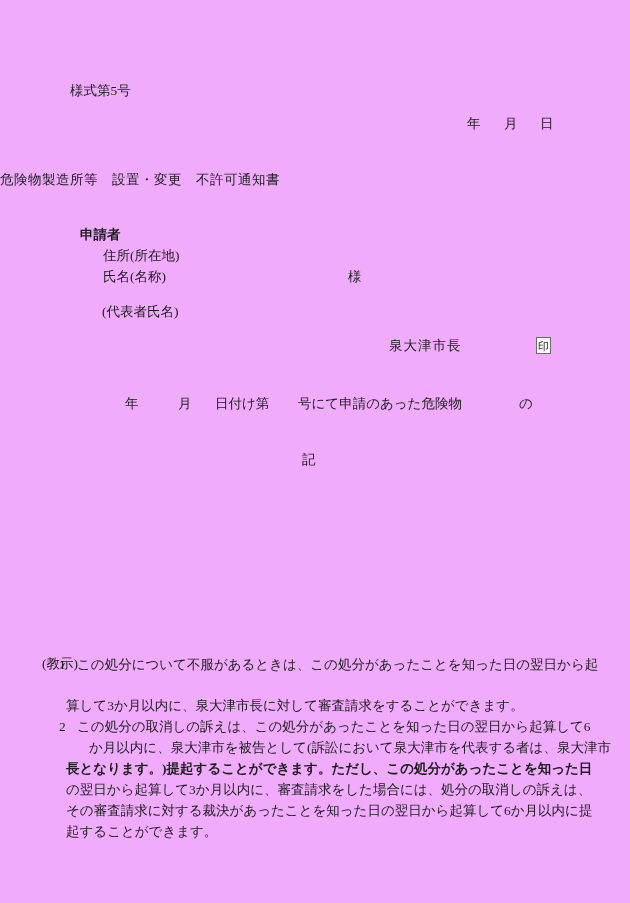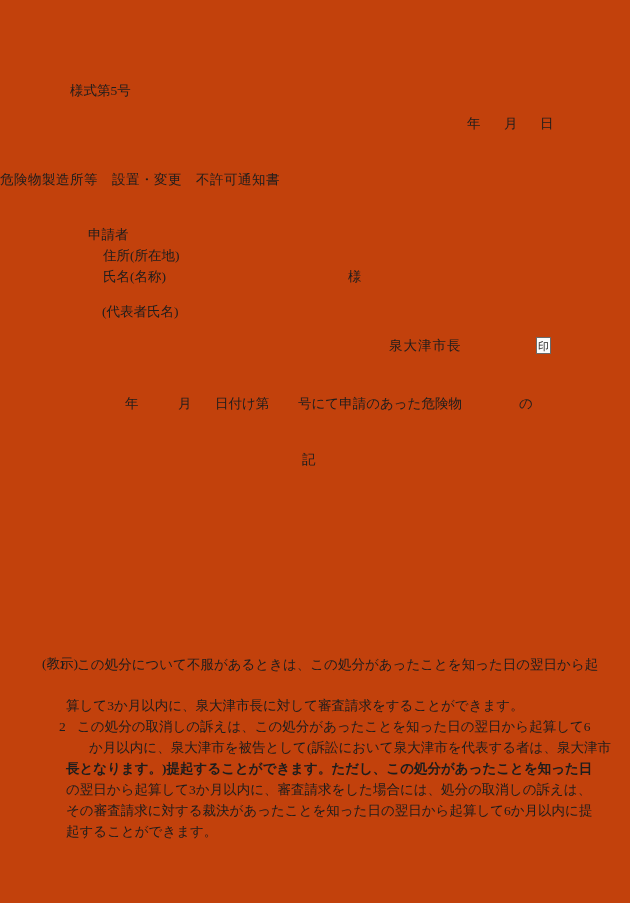--- a/index.html
+++ b/index.html
@@ -4,37 +4,37 @@
 <style>
   html, body {
     margin: 0;
     padding: 0;
     background: #ffffff;
   }
   .page {
     position: relative;
     width: 630px;
     height: 903px;
-    background: #c2410c;
+    background: #f0abfc;
     font-family: "Liberation Serif", "DejaVu Serif", serif;
     color: #1d1d1d;
     font-size: 13.5px;
     line-height: 1;
     overflow: hidden;
   }
   .abs { position: absolute; white-space: nowrap; }
 
   .form-number   { left: 70px;  top: 84px; }
   .date-line     { top: 117px; }
   .d-year        { left: 467px; }
   .d-month       { left: 504px; }
   .d-day         { left: 540px; }
   .doc-title     { left: 0; top: 173px; width: 630px; letter-spacing: 0.5px; }
 
-  .applicant-label { left: 88px;  top: 228px; }
+  .applicant-label { left: 80px;  top: 228px; font-weight: bold; }
   .addr-label      { left: 103px; top: 249px; }
   .name-label      { left: 103px; top: 270px; }
   .honorific       { left: 348px; top: 270px; }
   .rep-label       { left: 102px; top: 305px; }
 
   .issuer        { left: 389px; top: 339px; letter-spacing: 1px; }
   .seal-box {
     left: 536px; top: 337px;
     border: 1px solid #6a6a6a;
     font-size: 11px;

